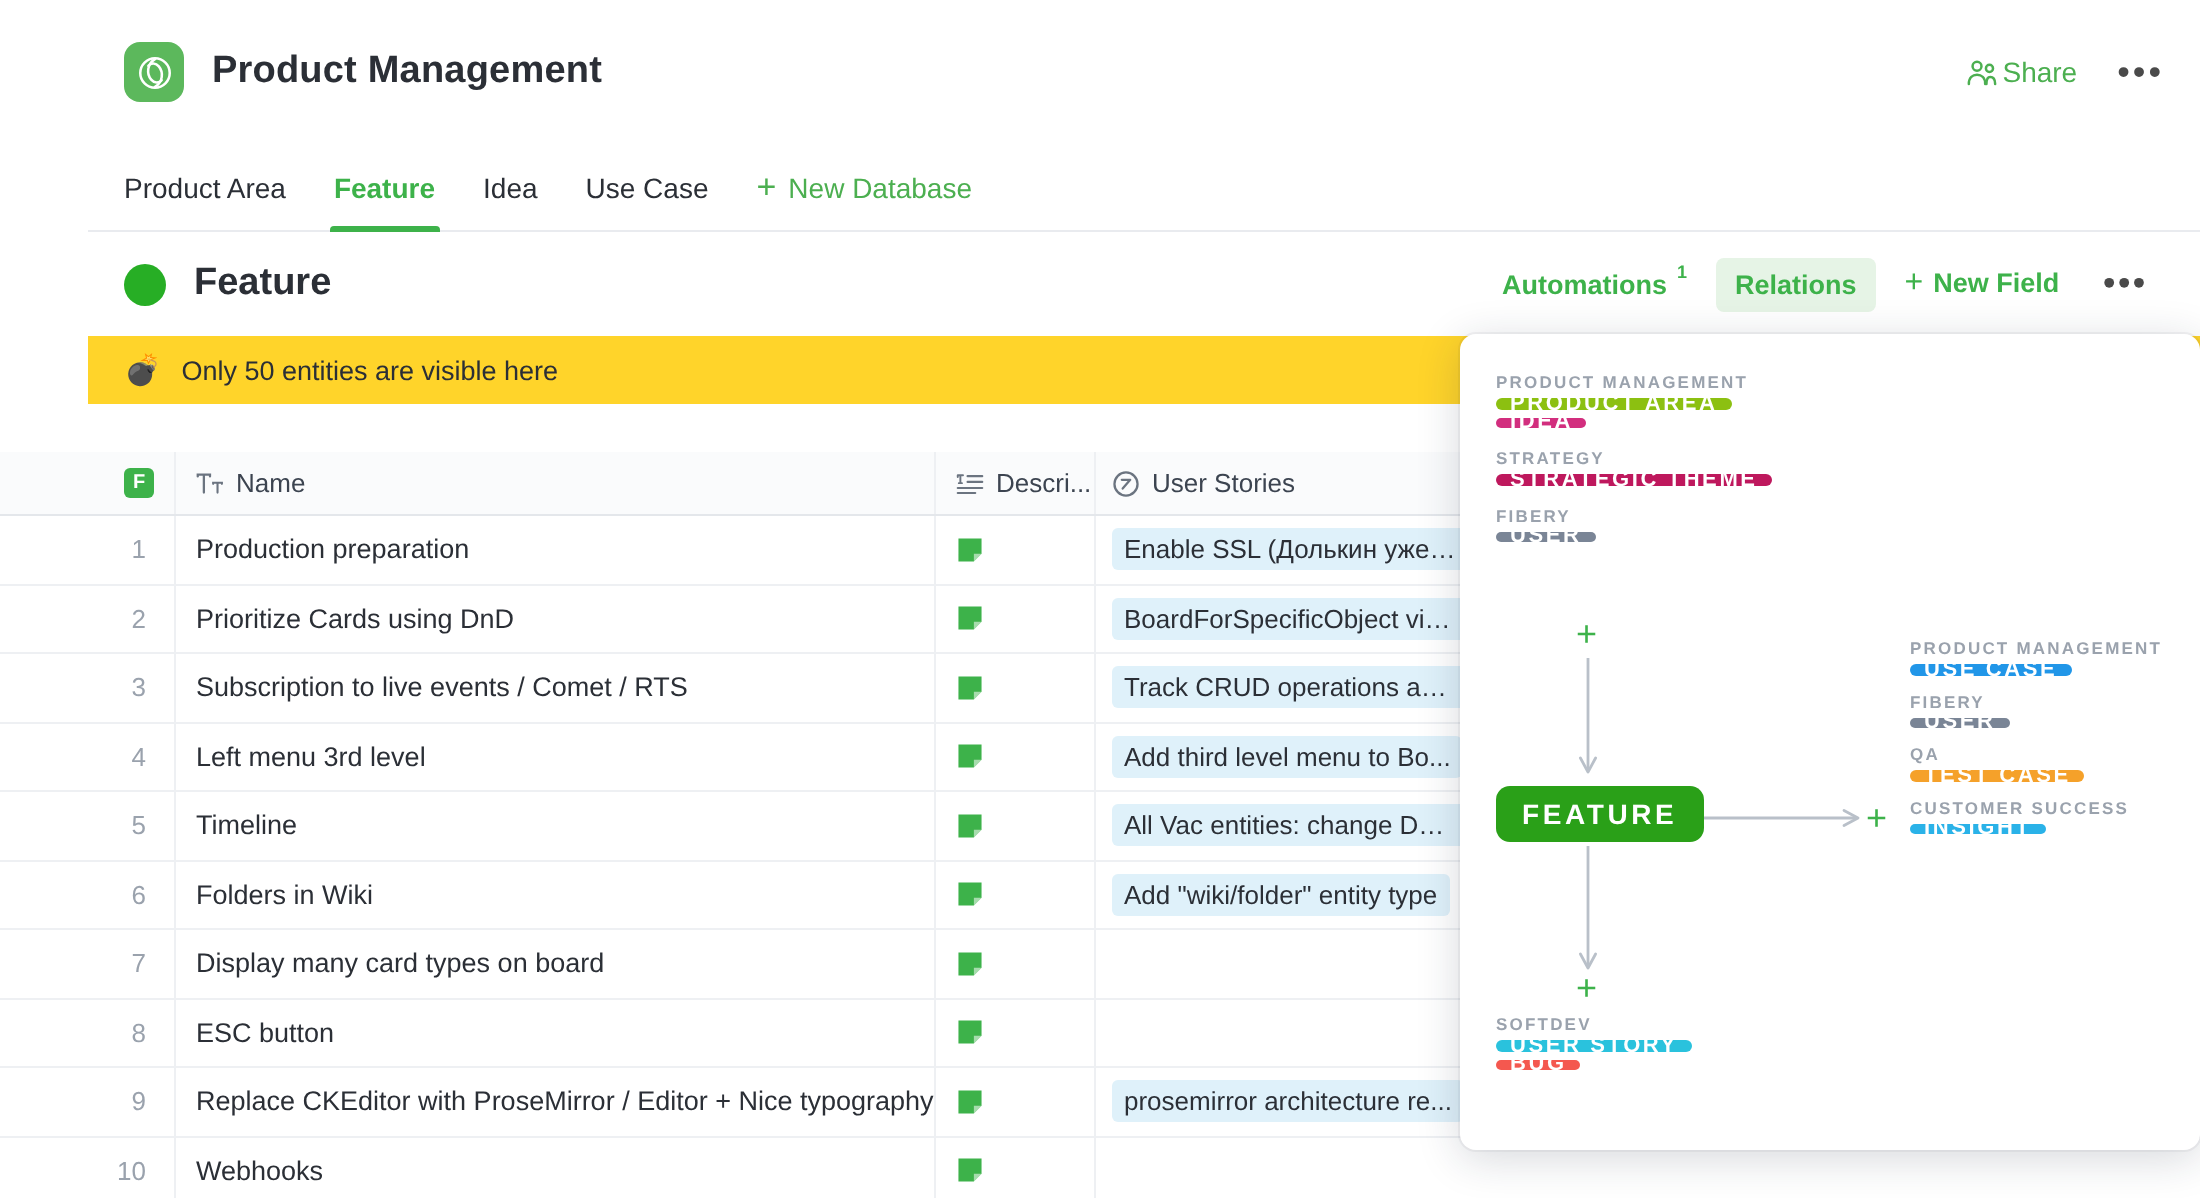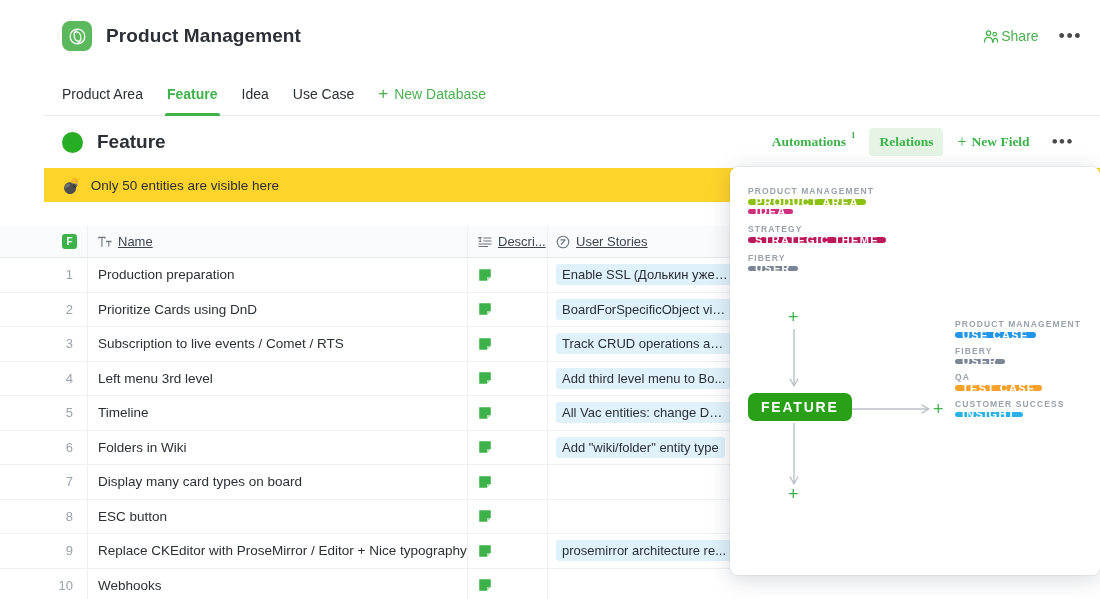--- a/index.html
+++ b/index.html
@@ -57,21 +57,20 @@
   .dot-green { width: 21px; height: 21px; border-radius: 50%; background: #27ae25; flex:none; }
   .db-title { font-size: 19px; font-weight: 600; margin-left: 14px; color:#2b2f36; }
   .dbhead-right {
     position: absolute; right: 18px; top: 0; height: 52px;
     display: flex; align-items: center; gap: 4px;
   }
   .tool {
     font-size: 13.5px; color: #3db24a; font-weight: 600; padding: 6px 10px;
     border-radius: 4px; cursor: pointer; display:flex; gap:5px;
     white-space: nowrap;
-    font-family: Liberation Serif, serif;
   }
   .tool.chip { background: #e6f4e6; }
   .tool sup { font-size: 9px; font-weight: 600; position: relative; top:-4px; }
   .tool .plus { font-size: 16px; font-weight: 400; line-height:1; }
   .tool.more { color: #4a4a4a; font-size: 17px; letter-spacing: 1.5px; padding: 6px 8px; }
 
   
   .banner {
     height: 34px; background: #ffd42a; display: flex; align-items: center;
     padding: 0 18px; gap: 10px; font-size: 13.5px; color: #2b2f36; font-weight: 500;
@@ -97,21 +96,21 @@
     color: #fff; font-size: 10px; font-weight: 700; display: flex;
     align-items: center; justify-content: center; line-height: 1;
   }
   .c-name { width: 380px; flex: none; padding-left: 10px; font-size: 13.5px;
             color: #2b2f36; border-right: 1px solid #eef0f3; height:100%;
             display:flex; align-items:center; overflow:hidden; white-space:nowrap; }
   .c-desc { width: 80px; flex: none; padding-left: 10px; border-right: 1px solid #eef0f3;
             height:100%; display:flex; align-items:center; }
   .c-us { flex: 1; padding-left: 8px; height:100%; display:flex; align-items:center;
           overflow: hidden; }
-  .hdr-cell { display: flex; align-items: center; gap: 6px; font-size: 13px; color: #3c4450; text-decoration: underline; }
+  .hdr-cell { display: flex; align-items: center; gap: 6px; font-size: 13px; color: #3c4450; }
   .hdr-cell .ic { color: #6b7480; display:flex; align-items:center; }
   .chip-us {
     background: #dff1fa; color: #2b2f36; font-size: 13px;
     padding: 3px 6px; border-radius: 3px; max-width: 178px;
     overflow: hidden; white-space: nowrap; text-overflow: ellipsis;
   }
   .note-icon { display:block; }
 
   
   .popup {
@@ -459,16 +458,23 @@
         <div class="ent-row"><span class="ent" style="background:#f5a12a">TEST CASE</span></div>
       </div>
       <div style="margin-bottom:4px;">
         <div class="grp-label">CUSTOMER SUCCESS</div>
         <div class="ent-row"><span class="ent" style="background:#2ab2e8">INSIGHT</span></div>
       </div>
     </div>
 
     <span class="plus-g" style="left:58px; top:318px;">+</span>
 
+    <div class="grp" style="left:18px; top:340px;">
+      <div>
+        <div class="grp-label">SOFTDEV</div>
+        <div class="ent-row"><span class="ent" style="background:#2ac2dd">USER STORY</span></div>
+        <div class="ent-row"><span class="ent" style="background:#f4584f">BUG</span></div>
+      </div>
+    </div>
 
   </div>
 
 </div>
 
 </body></html>

